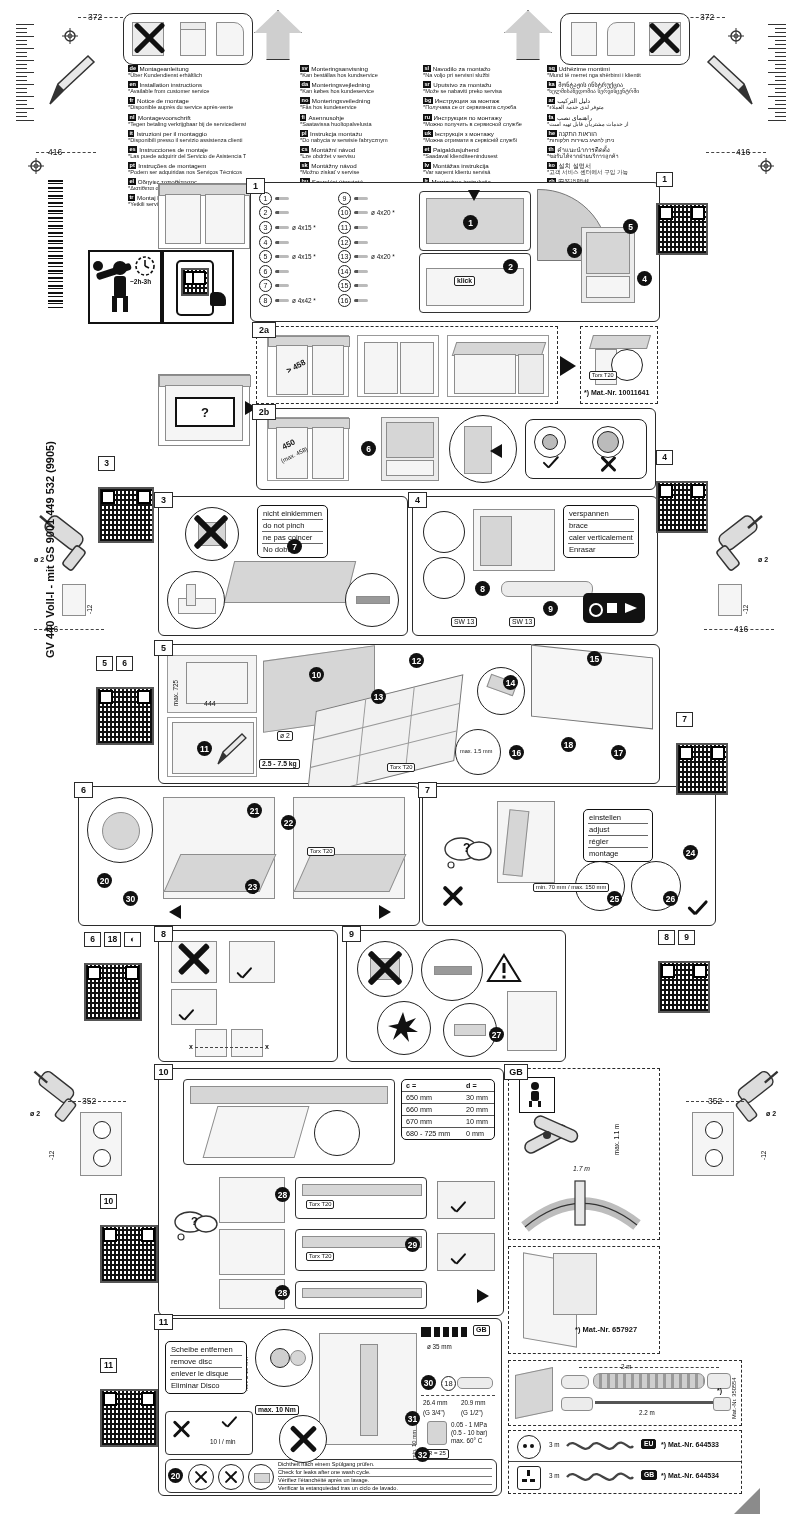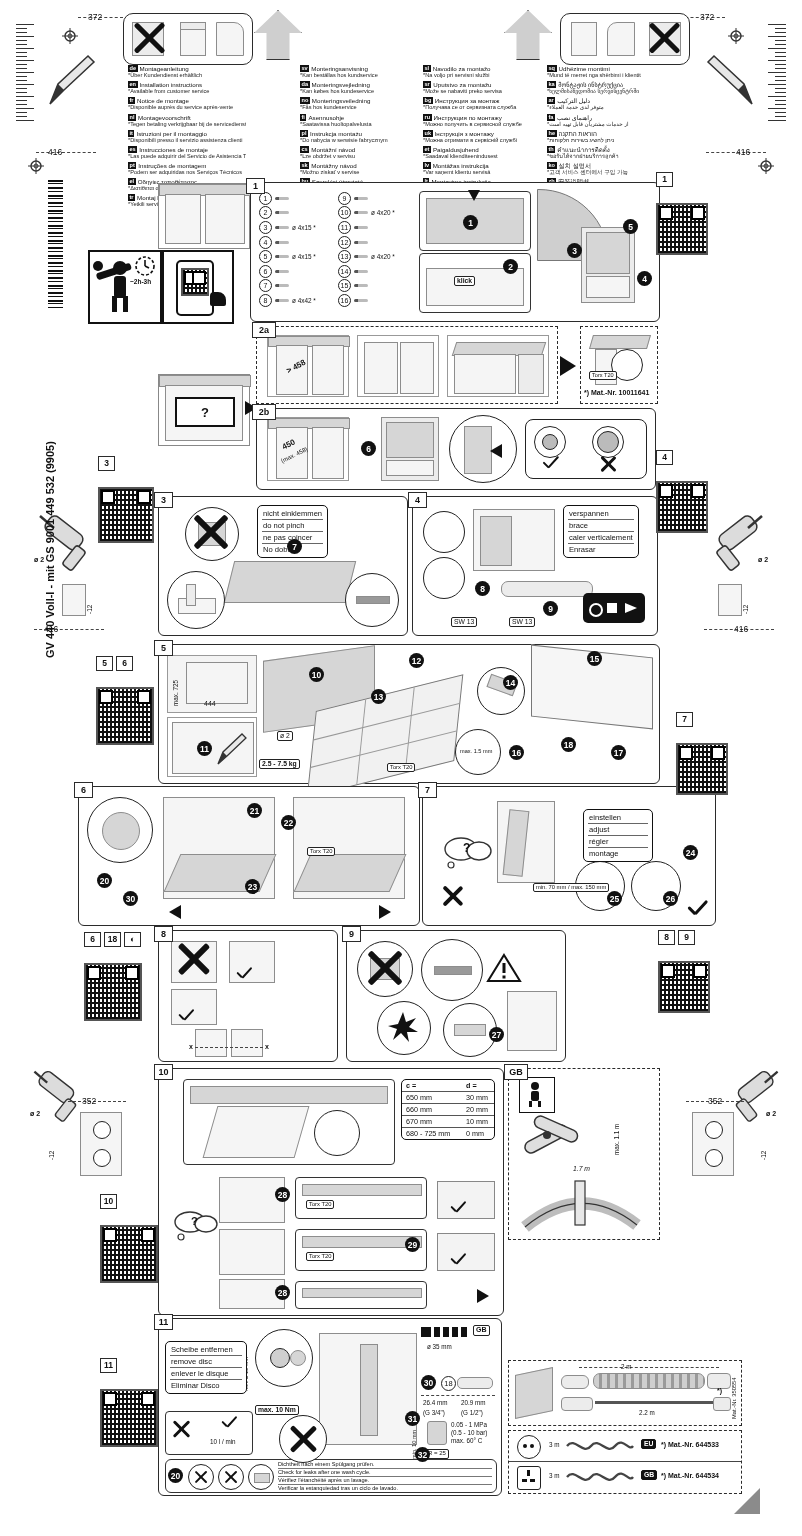--- a/index.html
+++ b/index.html
@@ -1023,20 +1023,25 @@
     </svg>
     <span class="txt vtxt" style="left:104px;top:26px;height:60px;font-size:6.3px">max. 1.1 m</span>
     <span class="txt" style="left:64px;top:96px;font-size:6.8px;font-style:italic">1.7 m</span>
     <svg width="120" height="56" viewBox="0 0 120 56" style="left:12px;top:106px">
       <path d="M4,52 Q60,6 116,50" fill="none" stroke="#bdbdbd" stroke-width="12"></path>
       <path d="M4,52 Q60,6 116,50" fill="none" stroke="#333" stroke-width="1.2" stroke-dasharray="none"></path>
       <rect x="54" y="6" width="10" height="44" fill="#e8e8e8" stroke="#333" stroke-width="1.2"></rect>
     </svg>
   </div>
 
+  <div class="dashedbox" style="left:508px;top:1246px;width:150px;height:106px">
+    <div class="g gl" style="left:14px;top:10px;width:52px;height:84px;transform:skewY(10deg)"></div>
+    <div class="g" style="left:44px;top:6px;width:42px;height:60px"></div>
+    <span class="txt" style="left:66px;top:78px;font-size:7.5px;font-weight:bold">*) Mat.-Nr. 657927</span>
+  </div>
 
   <div class="abs" style="left:100px;top:1190px">
     <div>
       
     <span class="qtag">10</span></div>
     <div class="qr" style="left:0;top:16px;width:54px;height:54px;position:relative"></div>
   </div>
 
   <div class="panel" style="left:158px;top:1318px;width:342px;height:176px">
     <span class="tag">11</span>

